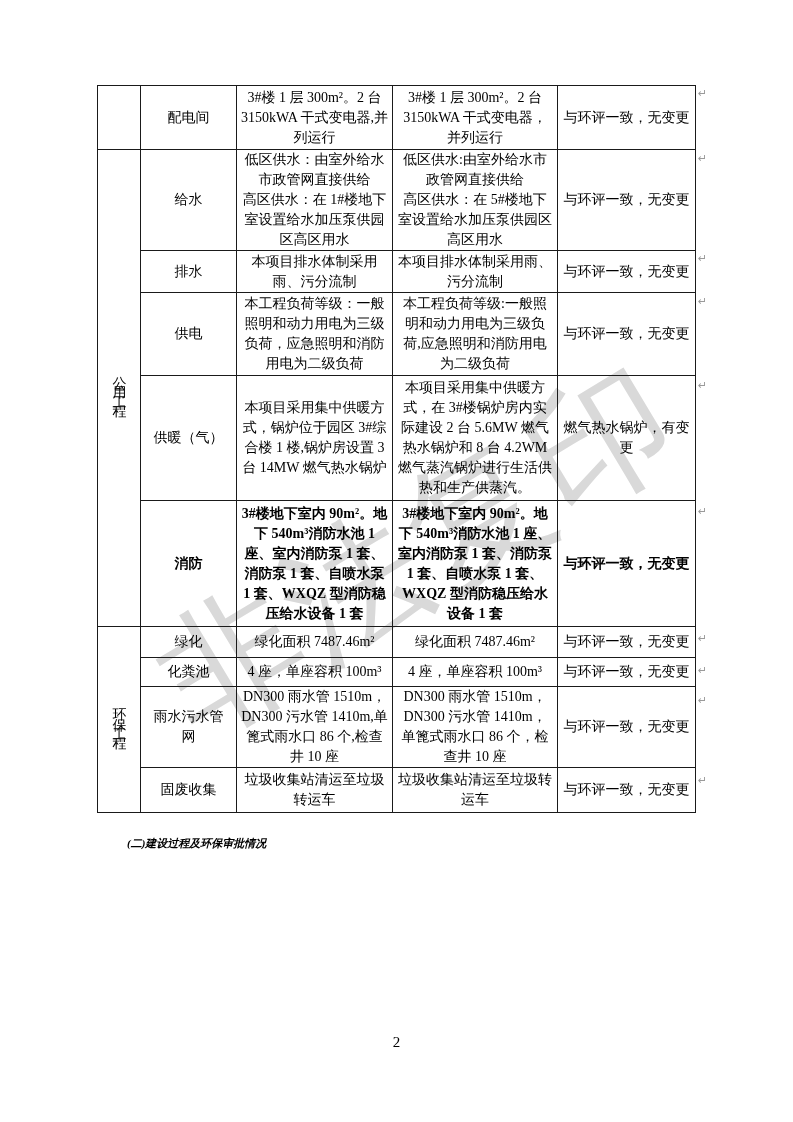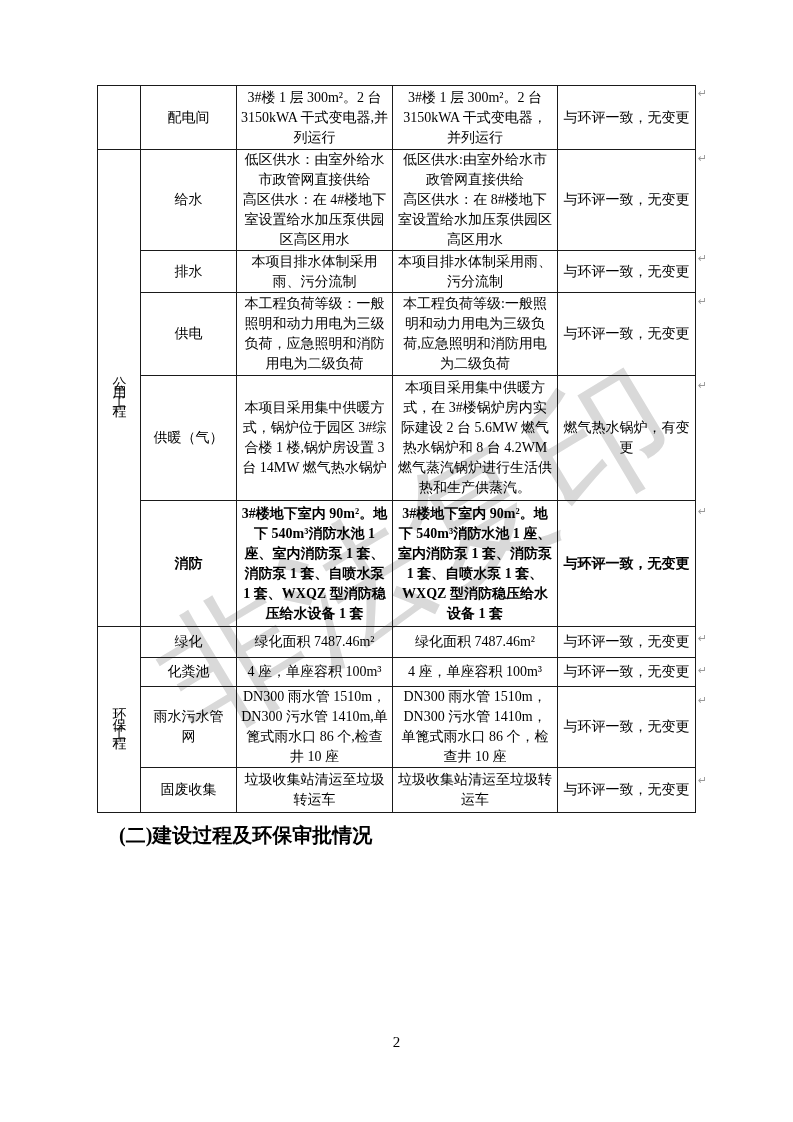--- a/index.html
+++ b/index.html
@@ -78,25 +78,26 @@
   
   .body-text {
     position:absolute;
     left:94px; top:820px;
     width:604px;
     z-index:1;
     font-size:15.5px;
     line-height:30px;
   }
   .body-text h3 {
-    margin:0; padding:0;
-    font-size:20px;
+    margin:8px; padding:0;
+    font-size:11px;
     font-weight:bold;
     line-height:30px;
     text-indent:25px;
+    font-style:italic;
   }
   .body-text p {
     margin:0; padding:0;
     text-indent:31px;
     text-align:justify;
   }
   .page-number {
     position:absolute;
     left:0; top:1034px;
     width:100%;
@@ -125,23 +126,23 @@
         <td class="grp"></td>
         <td class="item">配电间</td>
         <td class="txt">3#楼 1 层 300m²。2 台 3150kWA 干式变电器,并列运行</td>
         <td class="txt">3#楼 1 层 300m²。2 台 3150kWA 干式变电器，并列运行</td>
         <td class="concl">与环评一致，无变更</td>
       </tr>
       <tr class="r1">
         <td class="grp" rowspan="5"><span class="vtext">公用工程</span></td>
         <td class="item">给水</td>
         <td class="txt">低区供水：由室外给水市政管网直接供给
-高区供水：在 4#楼地下室设置给水加压泵供园区高区用水</td>
+高区供水：在 1#楼地下室设置给水加压泵供园区高区用水</td>
         <td class="txt">低区供水:由室外给水市政管网直接供给
-高区供水：在 8#楼地下室设置给水加压泵供园区高区用水</td>
+高区供水：在 5#楼地下室设置给水加压泵供园区高区用水</td>
         <td class="concl">与环评一致，无变更</td>
       </tr>
       <tr class="r2">
         <td class="item">排水</td>
         <td class="txt">本项目排水体制采用雨、污分流制</td>
         <td class="txt">本项目排水体制采用雨、污分流制</td>
         <td class="concl">与环评一致，无变更</td>
       </tr>
       <tr class="r3">
         <td class="item">供电</td>

